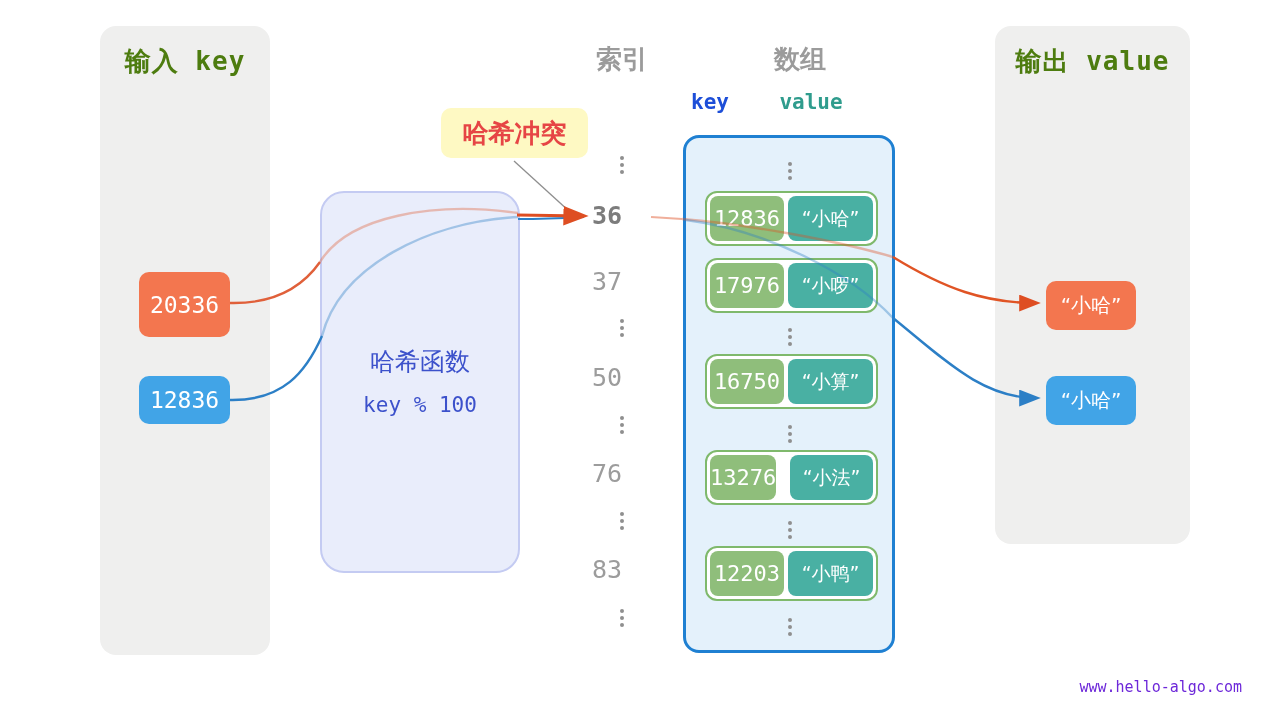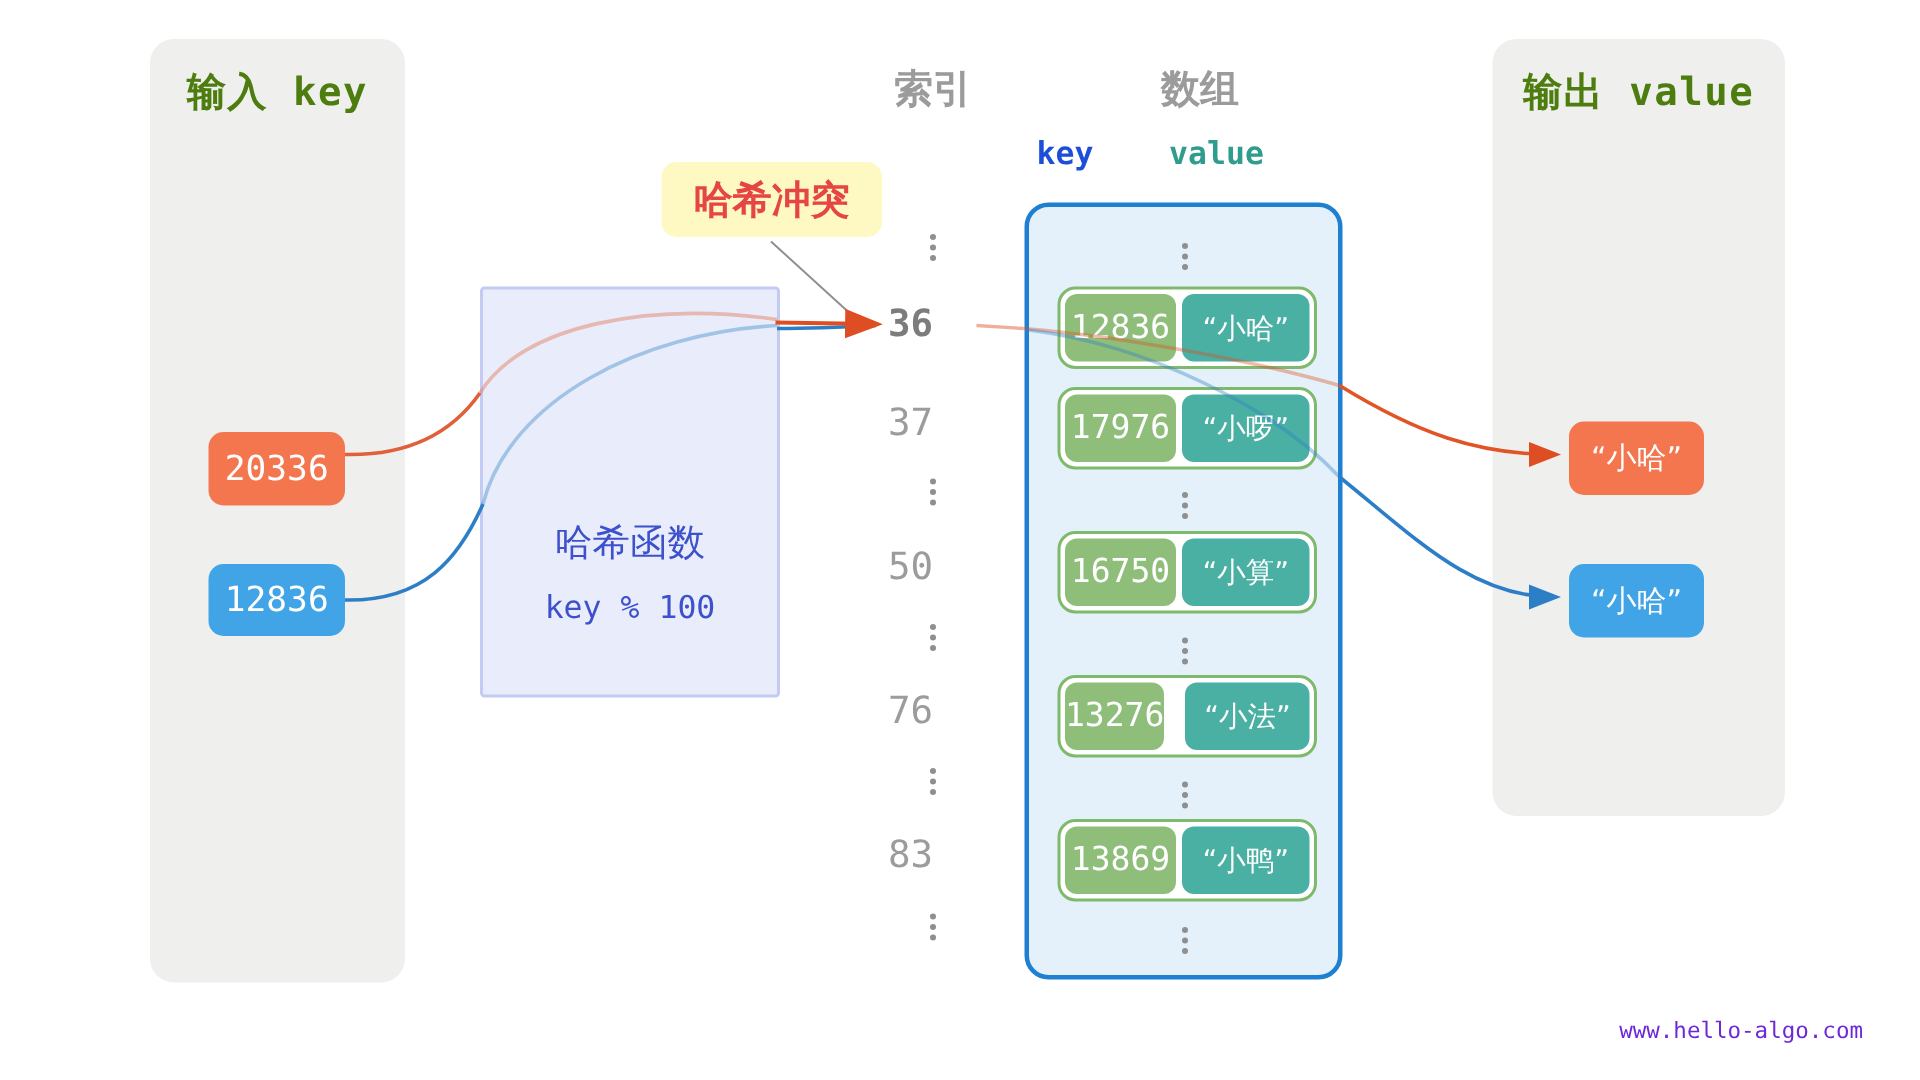--- a/index.html
+++ b/index.html
@@ -22,22 +22,22 @@
     position: absolute; display: flex; align-items: center; justify-content: center;
     border-radius: 10px; color: #ffffff;
     font-family: "DejaVu Sans Mono", monospace; font-size: 23px;
   }
   .badge.orange { background: #f3764f; }
   .badge.blue   { background: #41a4e7; }
   .badge.cjk { font-size: 20px; font-family: "DejaVu Sans", sans-serif; }
 
   
   .hashbox {
-    left: 320px; top: 191px; width: 200px; height: 274px;
-    background: #e9edfb; border: 2px solid #c4cbf2; border-radius: 3px;
+    left: 320px; top: 191px; width: 200px; height: 382px;
+    background: #e9edfb; border: 2px solid #c4cbf2; border-radius: 24px;
   }
   .hashbox .fn-name {
     position: absolute; top: 152px; width: 100%; text-align: center;
     font-size: 25px; color: #3c51cb; font-weight: 500;
   }
   .hashbox .fn-formula {
     position: absolute; top: 200px; width: 100%; text-align: center;
     font-size: 21px; color: #3c51cb; font-family: "DejaVu Sans Mono", monospace;
   }
 
@@ -115,21 +115,21 @@
 
   
   svg.wires { position: absolute; left: 0; top: 0; pointer-events: none; z-index: 5; }
 </style>
 </head>
 <body>
 
 <div class="panel abs" style="left:100px; top:26px; width:170px; height:629px;">
   <div class="panel-title">输入 key</div>
 </div>
-<div class="badge orange" style="left:139px; top:288px; width:91px; height:49px;">
+<div class="badge orange" style="left:139px; top:272px; width:91px; height:65px;">
   <span>20336</span>
 </div>
 <div class="badge blue" style="left:139px; top:376px; width:91px; height:48px;">
   <span>12836</span>
 </div>
 
 <div class="hashbox abs">
   <div class="fn-name">哈希函数</div>
   <div class="fn-formula">key % 100</div>
 </div>
@@ -169,21 +169,21 @@
     <div class="pill key">16750</div>
     <div class="pill val">“小算”</div>
   </div>
   <span class="dots ar ar-2"></span>
   <div class="pair pair-3">
     <div class="pill key">13276</div>
     <div class="pill val">“小法”</div>
   </div>
   <span class="dots ar ar-3"></span>
   <div class="pair pair-4">
-    <div class="pill key">13869</div>
+    <div class="pill key">12203</div>
     <div class="pill val">“小鸭”</div>
   </div>
   <span class="dots ar ar-4"></span>
 </div>
 
 <div class="panel abs" style="left:995px; top:26px; width:195px; height:518px;">
   <div class="panel-title">输出 value</div>
 </div>
 <div class="badge orange cjk" style="left:1046px; top:281px; width:90px; height:49px;">
   <span>“小哈”</span>

